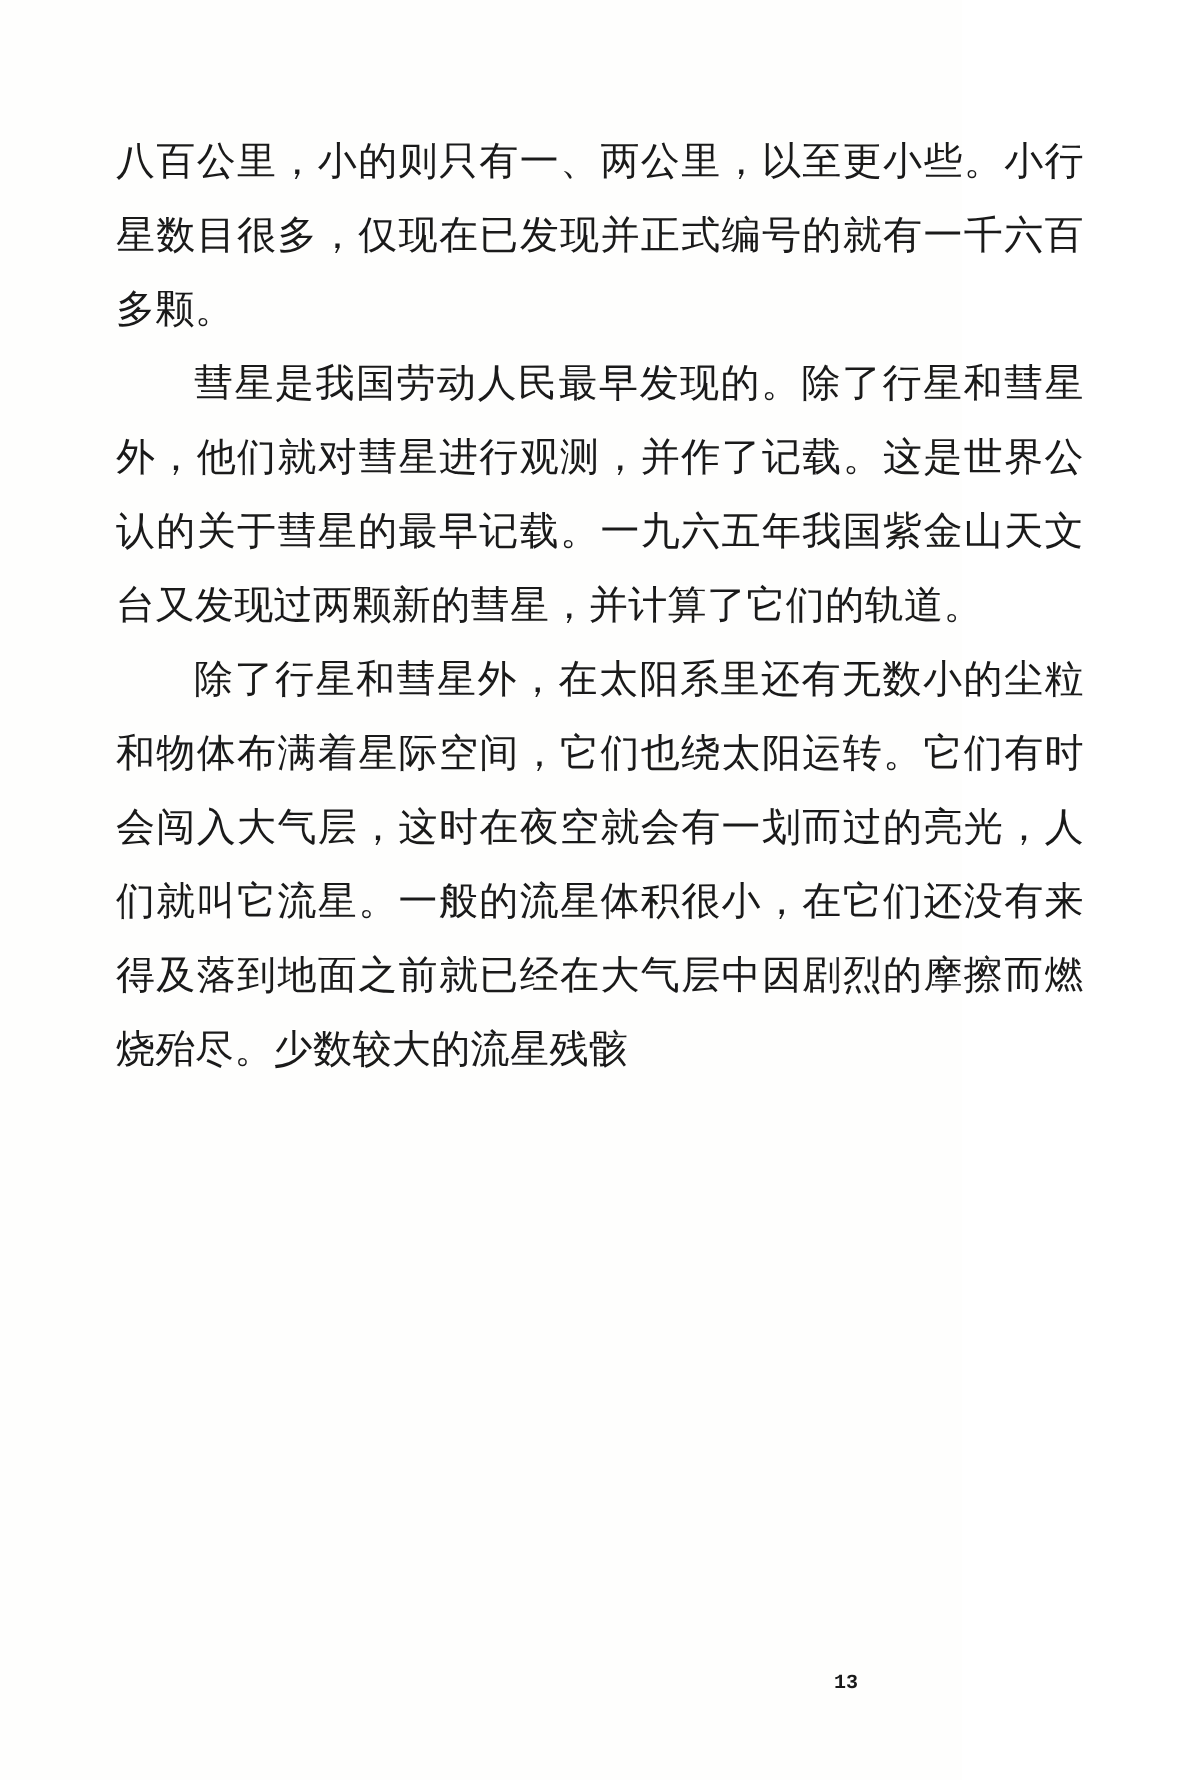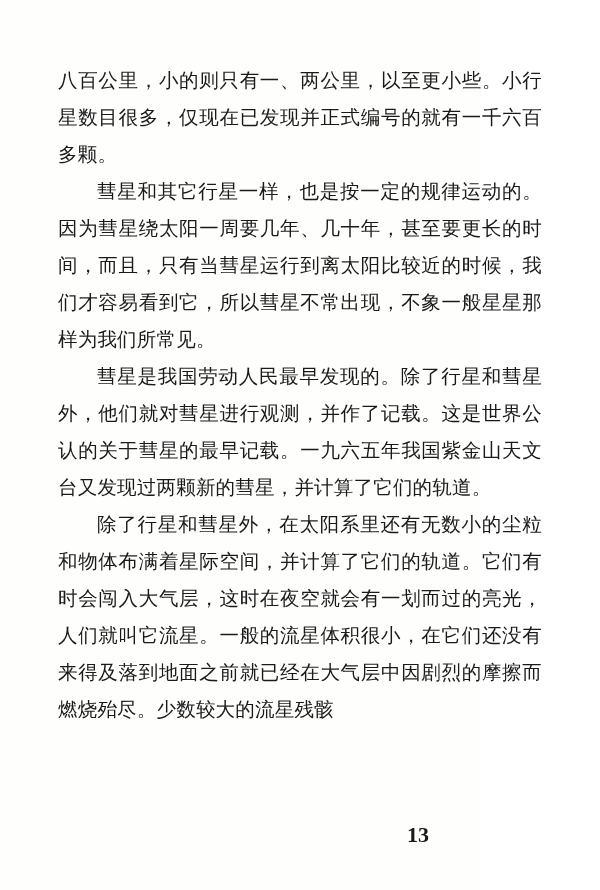--- a/index.html
+++ b/index.html
@@ -38,30 +38,29 @@
     margin: 0 0 0 0;
     font-family: "DejaVu Serif", "Liberation Serif", serif;
   }
   .para.indent {
     text-indent: 2em;
   }
   .page-number {
     position: absolute;
     right: 52px;
     bottom: 42px;
-    font-size: 22px;
+    font-size: 10px;
     font-weight: bold;
     color: #1a1a1a;
-    font-family: Liberation Serif, serif;
+    font-family: Liberation Mono, monospace;
   }
 </style>
 </head>
 <body>
 
 <div class="page">
   <div class="content">
     <p class="para">八百公里，小的则只有一、两公里，以至更小些。小行星数目很多，仅现在已发现并正式编号的就有一千六百多颗。</p>
-    <p class="para indent">彗星和其它行星一样，也是按一定的规律运动的。因为彗星绕太阳一周要几年、几十年，甚至要更长的时间，而且，只有当彗星运行到离太阳比较近的时候，我们才容易看到它，所以彗星不常出现，不象一般星星那样为我们所常见。</p>
     <p class="para indent">彗星是我国劳动人民最早发现的。除了行星和彗星外，他们就对彗星进行观测，并作了记载。这是世界公认的关于彗星的最早记载。一九六五年我国紫金山天文台又发现过两颗新的彗星，并计算了它们的轨道。</p>
-    <p class="para indent">除了行星和彗星外，在太阳系里还有无数小的尘粒和物体布满着星际空间，并计算了它们的轨道。它们有时会闯入大气层，这时在夜空就会有一划而过的亮光，人们就叫它流星。一般的流星体积很小，在它们还没有来得及落到地面之前就已经在大气层中因剧烈的摩擦而燃烧殆尽。少数较大的流星残骸</p>
+    <p class="para indent">除了行星和彗星外，在太阳系里还有无数小的尘粒和物体布满着星际空间，它们也绕太阳运转。它们有时会闯入大气层，这时在夜空就会有一划而过的亮光，人们就叫它流星。一般的流星体积很小，在它们还没有来得及落到地面之前就已经在大气层中因剧烈的摩擦而燃烧殆尽。少数较大的流星残骸</p>
   </div>
   <div class="page-number">13</div>
 </div>
 
 </body></html>

